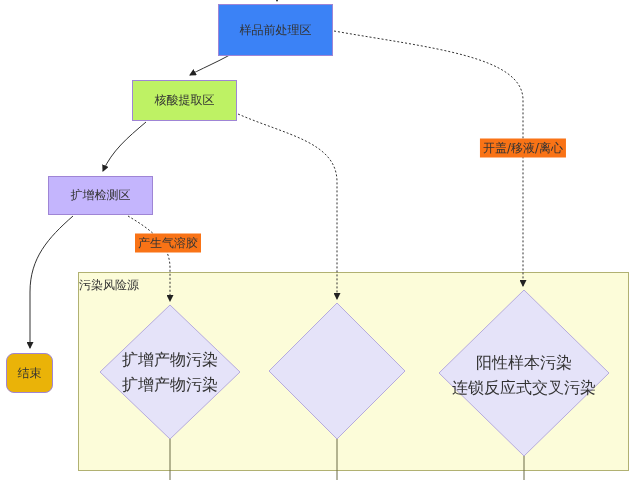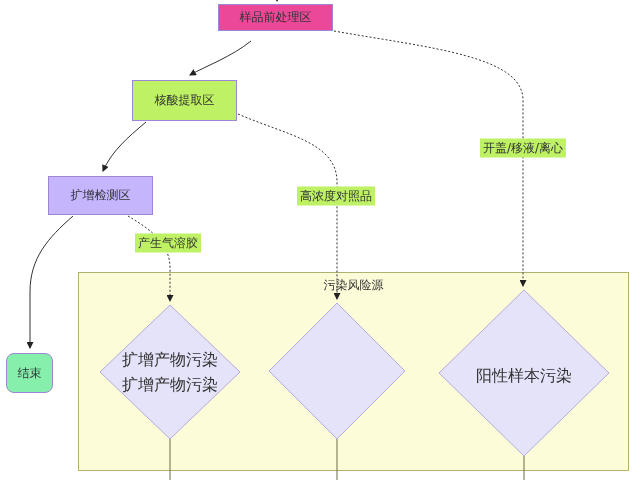--- a/index.html
+++ b/index.html
@@ -9,40 +9,40 @@
     font-family:"DejaVu Sans","Liberation Sans",sans-serif;
     color:#333333;
   }
   .stage{position:absolute;left:0;top:0;width:640px;height:480px;}
   
   .risk-container{
     position:absolute;left:78px;top:272px;width:551px;height:199px;
     background:#fcfcd9;border:1px solid #b1b172;box-sizing:border-box;
   }
   .risk-container-label{
-    position:absolute;left:0;right:0;top:4px;text-align:center;
+    position:absolute;left:0;right:0;top:4px;text-align:left;
     font-size:12px;color:#333;
   }
   
   svg.links{position:absolute;left:0;top:0;width:640px;height:480px;z-index:2;}
   
   .node{
     position:absolute;box-sizing:border-box;z-index:3;
     border:1px solid #9f85d5;
     display:flex;align-items:center;justify-content:center;
     font-size:12px;color:#333;text-align:center;
   }
-  .node-pretreatment{left:218px;top:4px;width:115px;height:27px;background:#ec4899;}
+  .node-pretreatment{left:218px;top:4px;width:115px;height:52px;background:#3b82f6;}
   .node-extraction{left:132px;top:80px;width:105px;height:41px;background:#bef264;}
   .node-amplification{left:48px;top:176px;width:105px;height:39px;background:#c4b5fd;}
-  .node-end{left:6px;top:353px;width:47px;height:40px;background:#86efac;border-radius:8px;}
+  .node-end{left:6px;top:353px;width:47px;height:40px;background:#eab308;border-radius:8px;}
   
   .edge-label{
     position:absolute;transform:translate(-50%,-50%);z-index:4;
-    background:#bef264;padding:1px 3px;font-size:12px;white-space:nowrap;color:#333;
+    background:#f97316;padding:1px 3px;font-size:12px;white-space:nowrap;color:#333;
   }
   .edge-label-aerosol{left:168px;top:243px;}
   .edge-label-highconc{left:336px;top:196px;}
   .edge-label-opencap{left:523px;top:148px;}
   
   .diamond-text{
     position:absolute;transform:translate(-50%,-50%);z-index:4;
     font-size:16px;line-height:25px;text-align:center;white-space:nowrap;color:#333;
   }
   .diamond-text-1{left:170px;top:372px;}
@@ -95,24 +95,24 @@
     <span>核酸提取区</span>
   </div>
   <div class="node node-amplification">
     <span>扩增检测区</span>
   </div>
   <div class="node node-end">
     <span>结束</span>
   </div>
 
   <div class="edge-label edge-label-aerosol">产生气溶胶</div>
-  <div class="edge-label edge-label-highconc">高浓度对照品</div>
   <div class="edge-label edge-label-opencap">开盖/移液/离心</div>
 
   <div class="diamond-text diamond-text-1">
     <div>扩增产物污染</div>
     <div>扩增产物污染</div>
   </div>
   <div class="diamond-text diamond-text-3">
     <div>阳性样本污染</div>
+    <div>连锁反应式交叉污染</div>
   </div>
 
 </div>
 
 </body></html>

